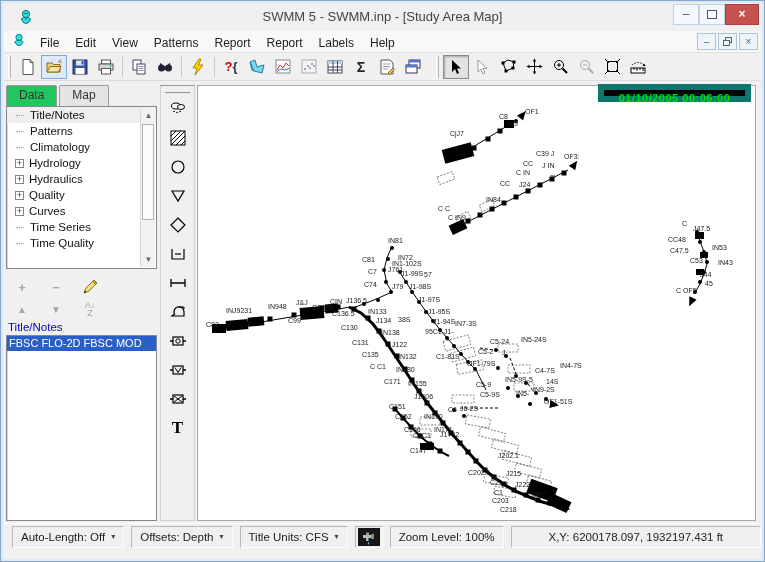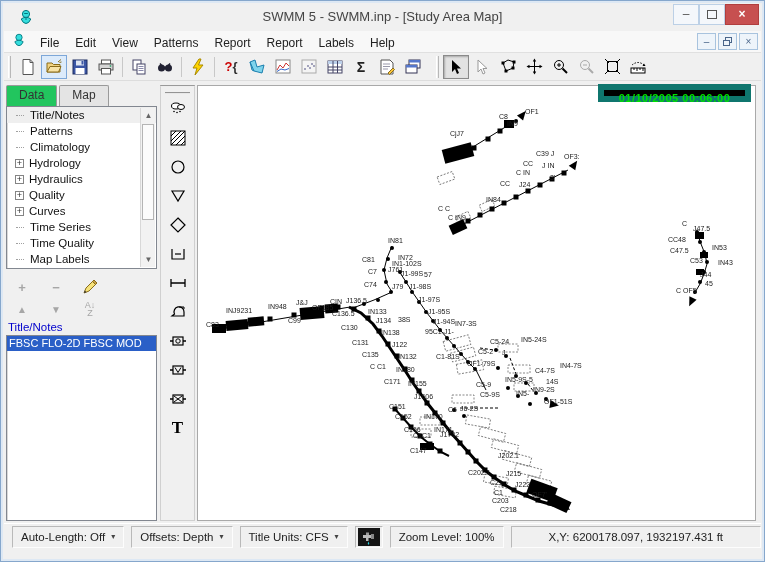--- a/index.html
+++ b/index.html
@@ -330,24 +330,20 @@
             <span class="tree-marker">+</span>
             <span>Curves</span>
           </div>
           <div class="tree-row">
             <span class="tree-dash"></span>
             <span>Time Series</span>
           </div>
           <div class="tree-row">
             <span class="tree-dash"></span>
             <span>Time Quality</span>
-          </div>
-          <div class="tree-row">
-            <span class="tree-dash"></span>
-            <span>Map Labels</span>
           </div>
         </div>
       <div class="tree-scroll">
         <div class="scroll-arrow" style="top:0">▲</div>
         <div class="scroll-thumb"></div>
         <div class="scroll-arrow" style="bottom:0">▼</div>
       </div>
     </div>
     <div class="mini-btns">
       <div class="mini-row">

